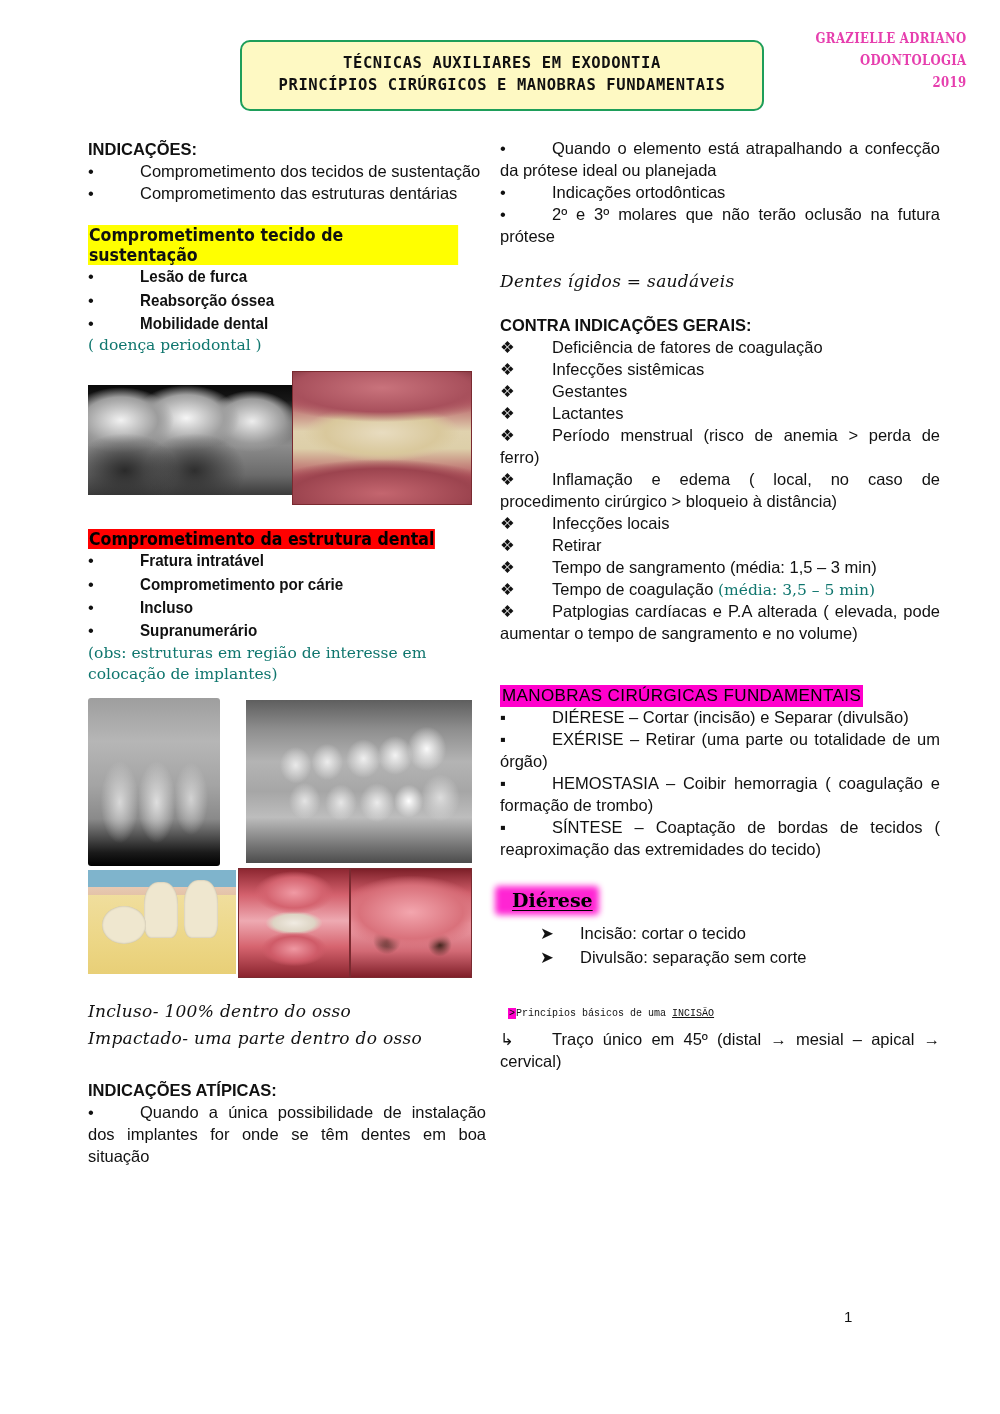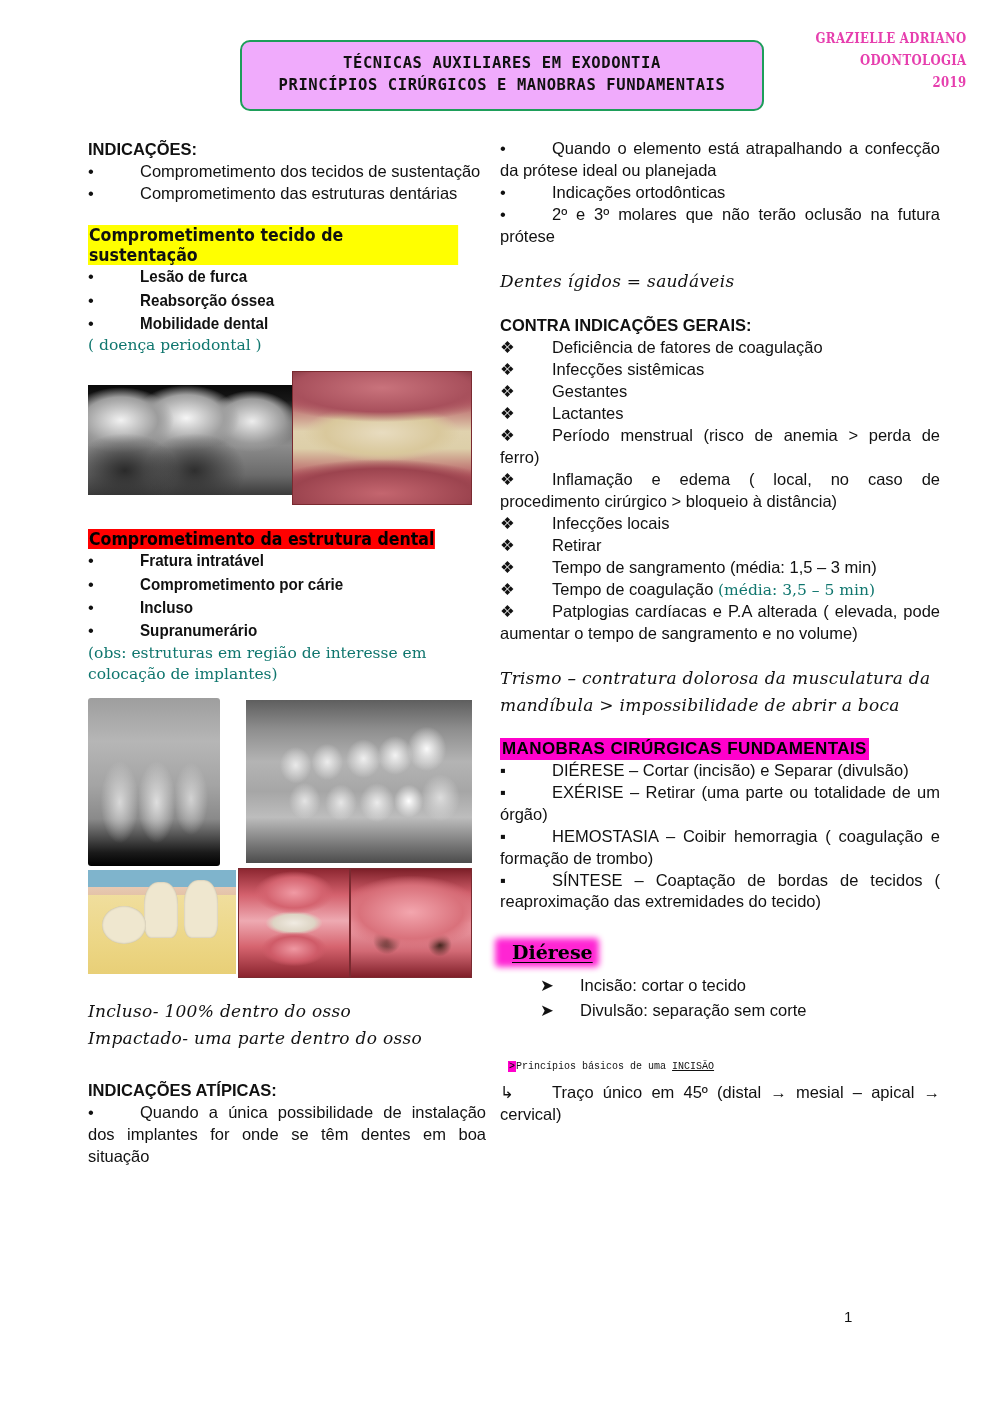--- a/index.html
+++ b/index.html
@@ -11,21 +11,21 @@
     color:#111111;
     position:relative;
     overflow:hidden;
   }
   .page{position:relative;width:1000px;height:1414px;}
 
   
   .header-row{position:absolute;left:0;top:0;width:1000px;height:120px;}
   .title-box{
     position:absolute;left:240px;top:40px;width:524px;
-    background:#f0abfc;border:2px solid #1E9E5A;border-radius:10px;
+    background:#fef9c3;border:2px solid #1E9E5A;border-radius:10px;
     padding:10px 6px 12px 6px;box-sizing:border-box;
     text-align:center;
   }
   .title-line{
     font-family:"DejaVu Sans Mono","Liberation Mono",monospace;
     font-weight:bold;font-size:15.5px;letter-spacing:.6px;
     color:#111;line-height:1.45;white-space:nowrap;
   }
   .author-block{
     position:absolute;right:34px;top:28px;text-align:right;
@@ -61,21 +61,21 @@
     font-family:"DejaVu Serif","Liberation Serif",serif;
     font-style:italic;font-size:17px;line-height:1.55;margin:0;
     letter-spacing:.3px;color:#111;
   }
   .hl-yellow{background:#FFFF00;font-weight:bold;font-size:17px;
     font-family:"DejaVu Sans","Liberation Sans",sans-serif;
     display:inline-block;padding:0 1px;transform:scaleX(.93);transform-origin:left center;}
   .hl-red{background:#FF0000;font-weight:bold;font-size:17px;color:#000;
     font-family:"DejaVu Sans","Liberation Sans",sans-serif;
     display:inline-block;padding:0 1px;transform:scaleX(.93);transform-origin:left center;}
-  .hl-magenta{background:#FF00CC;font-weight:bold;font-size:17px;color:#000;
+  .hl-magenta{background:#FF00CC;font-weight:normal;font-size:17px;color:#000;
     display:inline-block;padding:1px 2px;letter-spacing:.4px;}
   .spacer-md{height:20px;}
   .spacer-lg{height:28px;}
 
   
   .dierese-wrap{position:relative;display:inline-block;}
   .dierese-glow{
     position:absolute;left:-5px;top:-3px;right:-6px;bottom:-4px;
     background:#FF00CC;border-radius:4px;filter:blur(3px);opacity:.85;
   }
@@ -271,21 +271,20 @@
     <p class="p-just"><span class="bul">❖</span><span>Infecções locais</span></p>
     <p class="p-just"><span class="bul">❖</span><span>Retirar</span></p>
 
     <p class="p-just"><span class="bul">❖</span><span>Tempo de sangramento (média: 1,5 – 3 min)</span></p>
 
     <p class="p-just"><span class="bul">❖</span><span>Tempo de coagulação </span><span class="serif-note" style="display:inline;">(média: 3,5 – 5 min)</span></p>
 
     <p class="p-just"><span class="bul">❖</span><span>Patplogias cardíacas e P.A alterada ( elevada, pode aumentar o tempo de sangramento e no volume)</span></p>
 
     <div class="spacer-md"></div>
-    <p class="cursive">Trismo – contratura dolorosa da musculatura da mandíbula &gt; impossibilidade de abrir a boca</p>
     <div class="spacer-md"></div>
 
     <div><span class="hl-magenta">MANOBRAS CIRÚRGICAS FUNDAMENTAIS</span></div>
 
     <p class="p-just"><span class="bul">▪</span><span>DIÉRESE – Cortar (incisão) e Separar (divulsão)</span></p>
     <p class="p-just"><span class="bul">▪</span><span>EXÉRISE – Retirar (uma parte ou totalidade de um órgão)</span></p>
     <p class="p-just"><span class="bul">▪</span><span>HEMOSTASIA – Coibir hemorragia ( coagulação e formação de trombo)</span></p>
     <p class="p-just"><span class="bul">▪</span><span>SÍNTESE – Coaptação de bordas de tecidos ( reaproximação das extremidades do tecido)</span></p>
 
     <div class="spacer-lg"></div>

